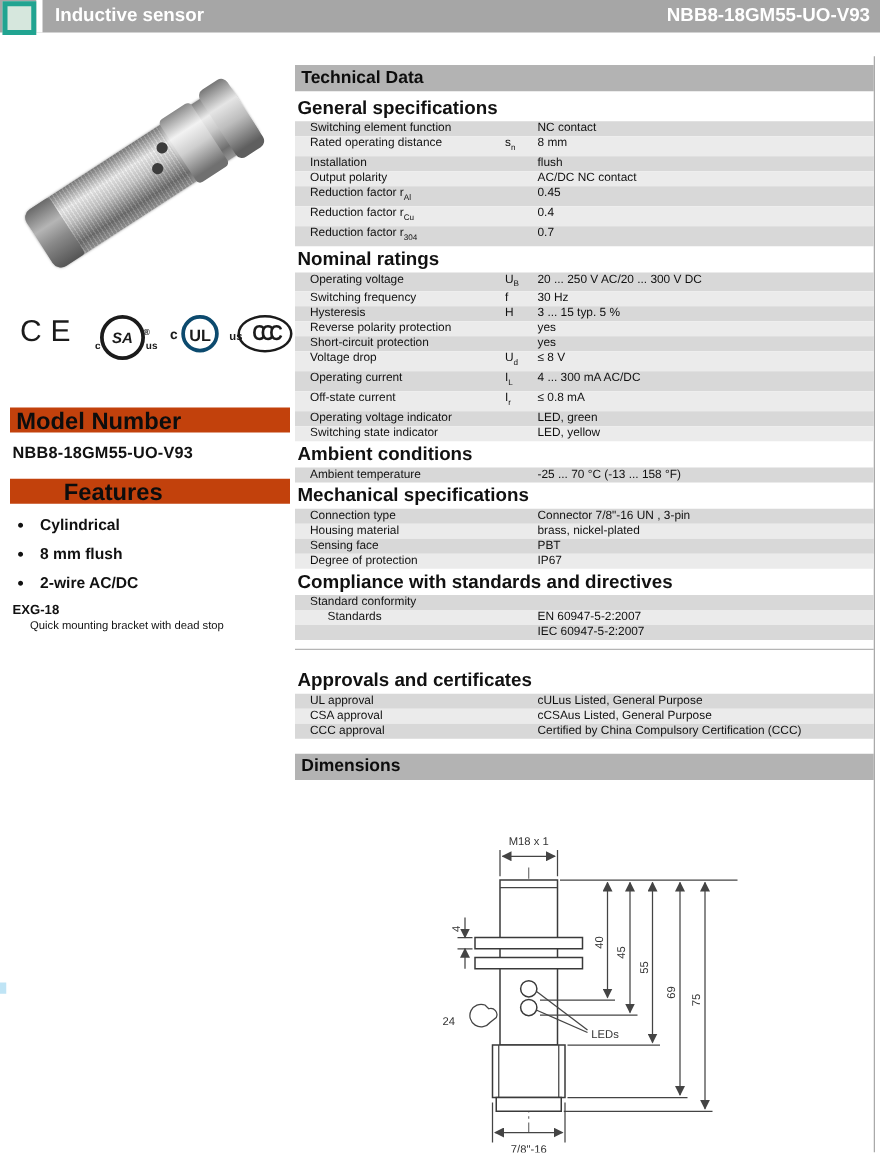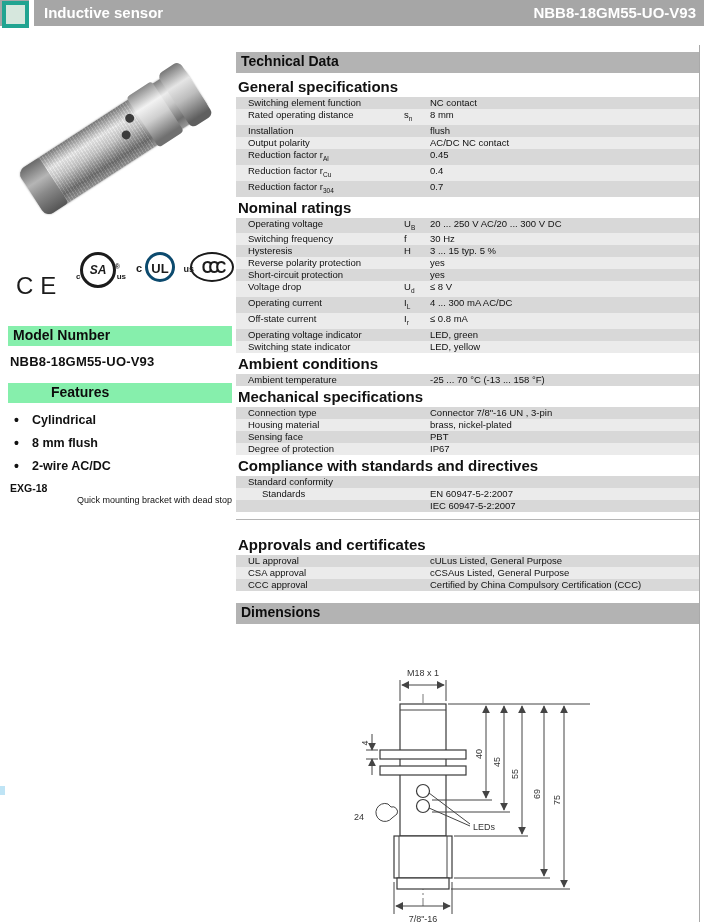--- a/index.html
+++ b/index.html
@@ -29,42 +29,42 @@
          background:repeating-linear-gradient(90deg, rgba(255,255,255,.25) 0 1px, rgba(0,0,0,.12) 1px 3px); opacity:.5; }
   .cyl .collar { position:absolute; right:34px; top:-3px; width:30px; height:60px; border-radius:4px;
          background:linear-gradient(180deg,#8a8a8a,#f2f2f2 30%,#cfcfcf 55%,#707070 90%); }
   .cyl .endcap { position:absolute; right:0; top:-5px; width:26px; height:64px; border-radius:6px;
          background:linear-gradient(180deg,#777,#e5e5e5 30%,#bdbdbd 55%,#5f5f5f 90%); }
   .cyl .led1,.cyl .led2 { position:absolute; width:9px; height:9px; border-radius:50%; background:#3c3c3c; top:12px; }
   .cyl .led1 { right:68px; } .cyl .led2 { right:80px; top:24px; }
 
   .certs { position:relative; width:220px; height:48px; margin-top:4px; }
   .cert { position:absolute; top:4px; color:#1b1b1b; }
-  .ce { left:8px; font-size:24px; letter-spacing:7px; font-weight:500;margin-top:20px; }
+  .ce { left:8px; font-size:24px; letter-spacing:7px; font-weight:500; }
   .csa { left:72px; width:36px; height:36px; border:3px solid #1b1b1b; border-radius:50%; text-align:center; font-weight:bold; font-size:12px; line-height:30px; font-style:italic; }
   .csa .r { position:absolute; right:-7px; top:-3px; font-size:7px; font-style:normal; }
   .csa .c { position:absolute; left:-7px; bottom:-7px; font-size:8px; font-style:normal; font-weight:bold; }
   .csa .us { position:absolute; right:-13px; bottom:-7px; font-size:8px; font-style:normal; font-weight:bold; }
   .cul { left:128px; width:60px; height:40px; }
   .cul .c { position:absolute; left:0; top:10px; font-size:11px; font-weight:bold; }
   .cul .ring { position:absolute; left:9px; top:0; width:30px; height:30px; border:3px solid #0c4a6e; border-radius:50%; text-align:center; font-weight:bold; font-size:13px; line-height:28px; }
   .cul .us { position:absolute; right:2px; top:12px; font-size:9px; font-weight:bold; }
   .ccc { left:182px; width:44px; height:30px; border:2px solid #1b1b1b; border-radius:50%; text-align:center; }
   .ccc .t { font-size:15px; font-weight:bold; letter-spacing:-4px; line-height:26px; display:block; transform:scaleY(1.15); }
 
-  .lhead { width:224px; height:20px; background:#86efac; color:#0d0d0d; font-size:14px; font-weight:bold; padding:1px 0 0 5px; }
+  .lhead { width:224px; height:20px; background:#c2410c; color:#0d0d0d; font-size:19px; font-weight:bold; padding:1px 0 0 5px; }
   .mn-head { margin-top:30px; }
   .mn-value { font-size:13px; font-weight:bold; margin:8px 0 0 2px; letter-spacing:.2px; }
   .ft-head { margin-top:14px;padding-left:43px; }
   .features { list-style:none; margin:10px 0 0 4px; }
   .features li { font-size:12.5px; font-weight:bold; margin-bottom:9px; position:relative; padding-left:20px; }
   .features li::before { content:"•"; position:absolute; left:2px; top:-1px; font-size:14px; }
   .ac-head { margin-top:14px; }
   .acc-code { font-size:10.5px; font-weight:bold; margin:7px 0 1px 2px; }
-  .acc-desc { font-size:9px; margin-left:16px;text-align:right; }
+  .acc-desc { font-size:9px; margin-left:16px; }
 
   
   .right-col { position:absolute; left:236px; top:52px; width:463px; }
   .rhead { width:100%; height:21px; background:#b3b3b3; color:#0d0d0d; font-size:14px; font-weight:bold; padding:1px 0 0 5px; }
 
   .ttable { margin-top:3px; }
   .sec-header { font-size:15px; font-weight:bold; padding:2px 0 2px 2px; }
   .sec-header.gap { margin-top:7px; border-top:1px solid #b5b5b5; padding-top:16px; }
   .trow { display:grid; grid-template-columns:168px 26px 1fr; min-height:10px; line-height:10px; font-size:9.5px; padding:1px 0; background:#d8d8d8; }
   .trow.alt { background:#ebebeb; }

